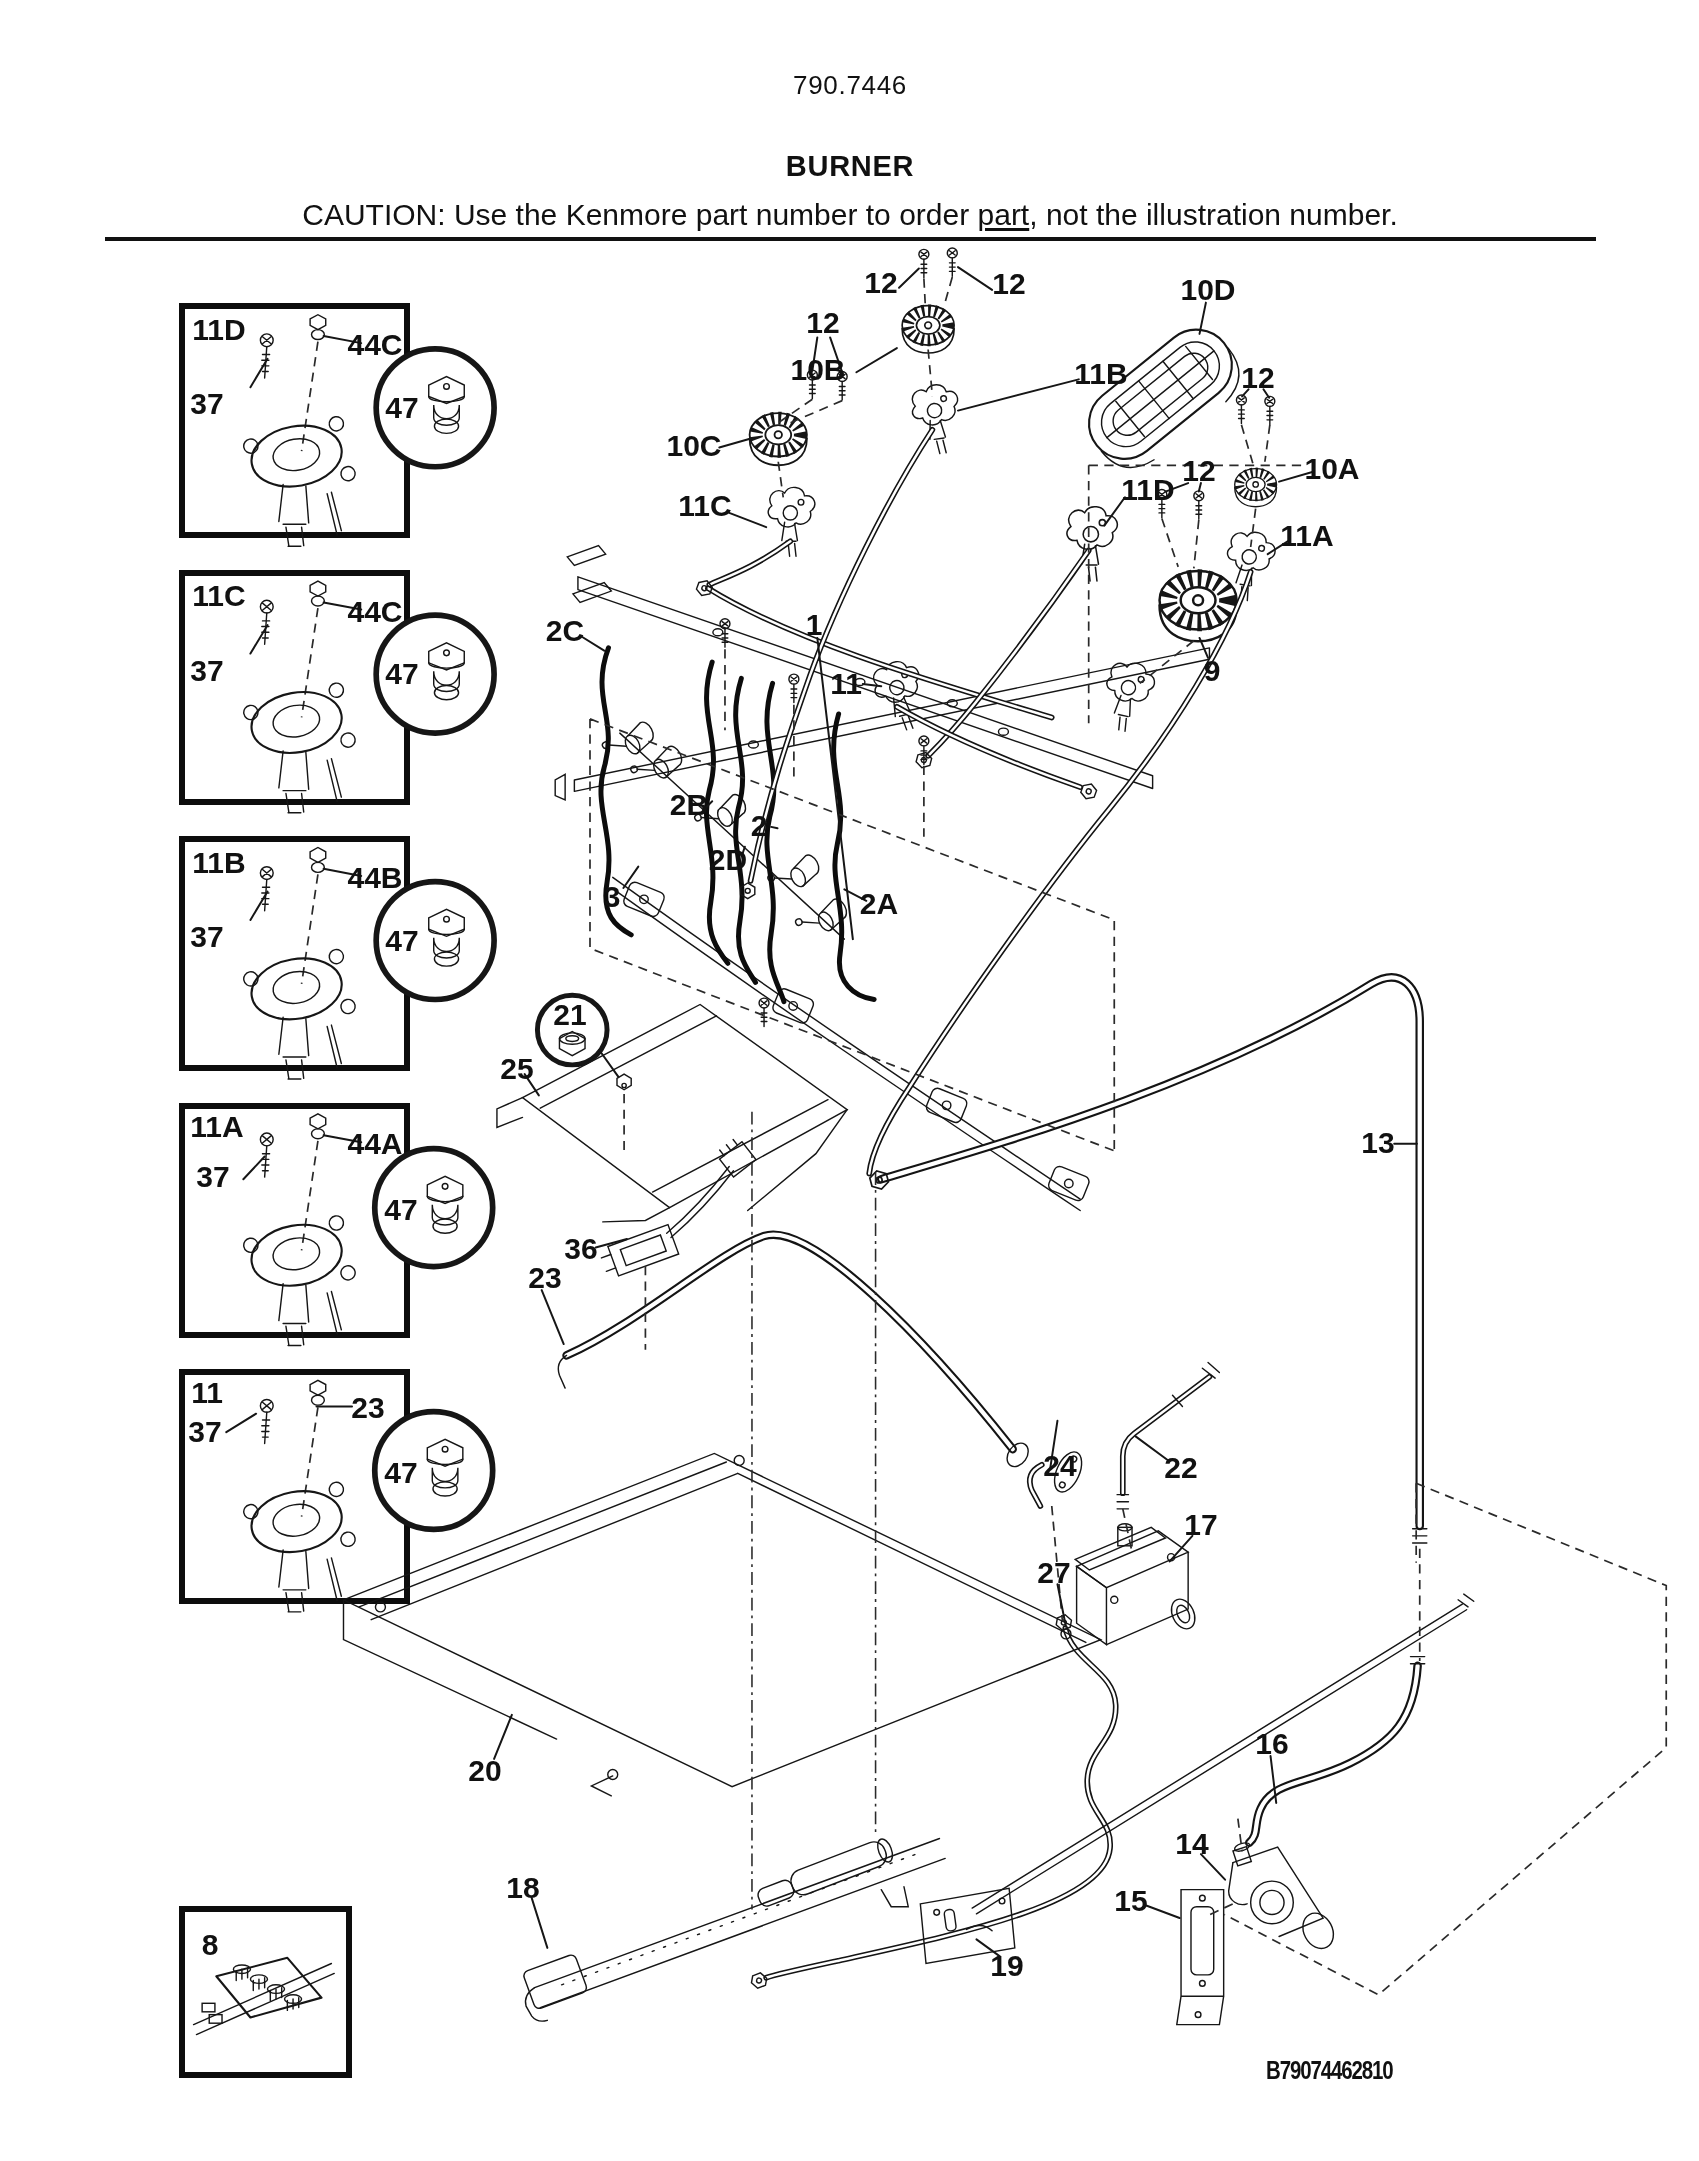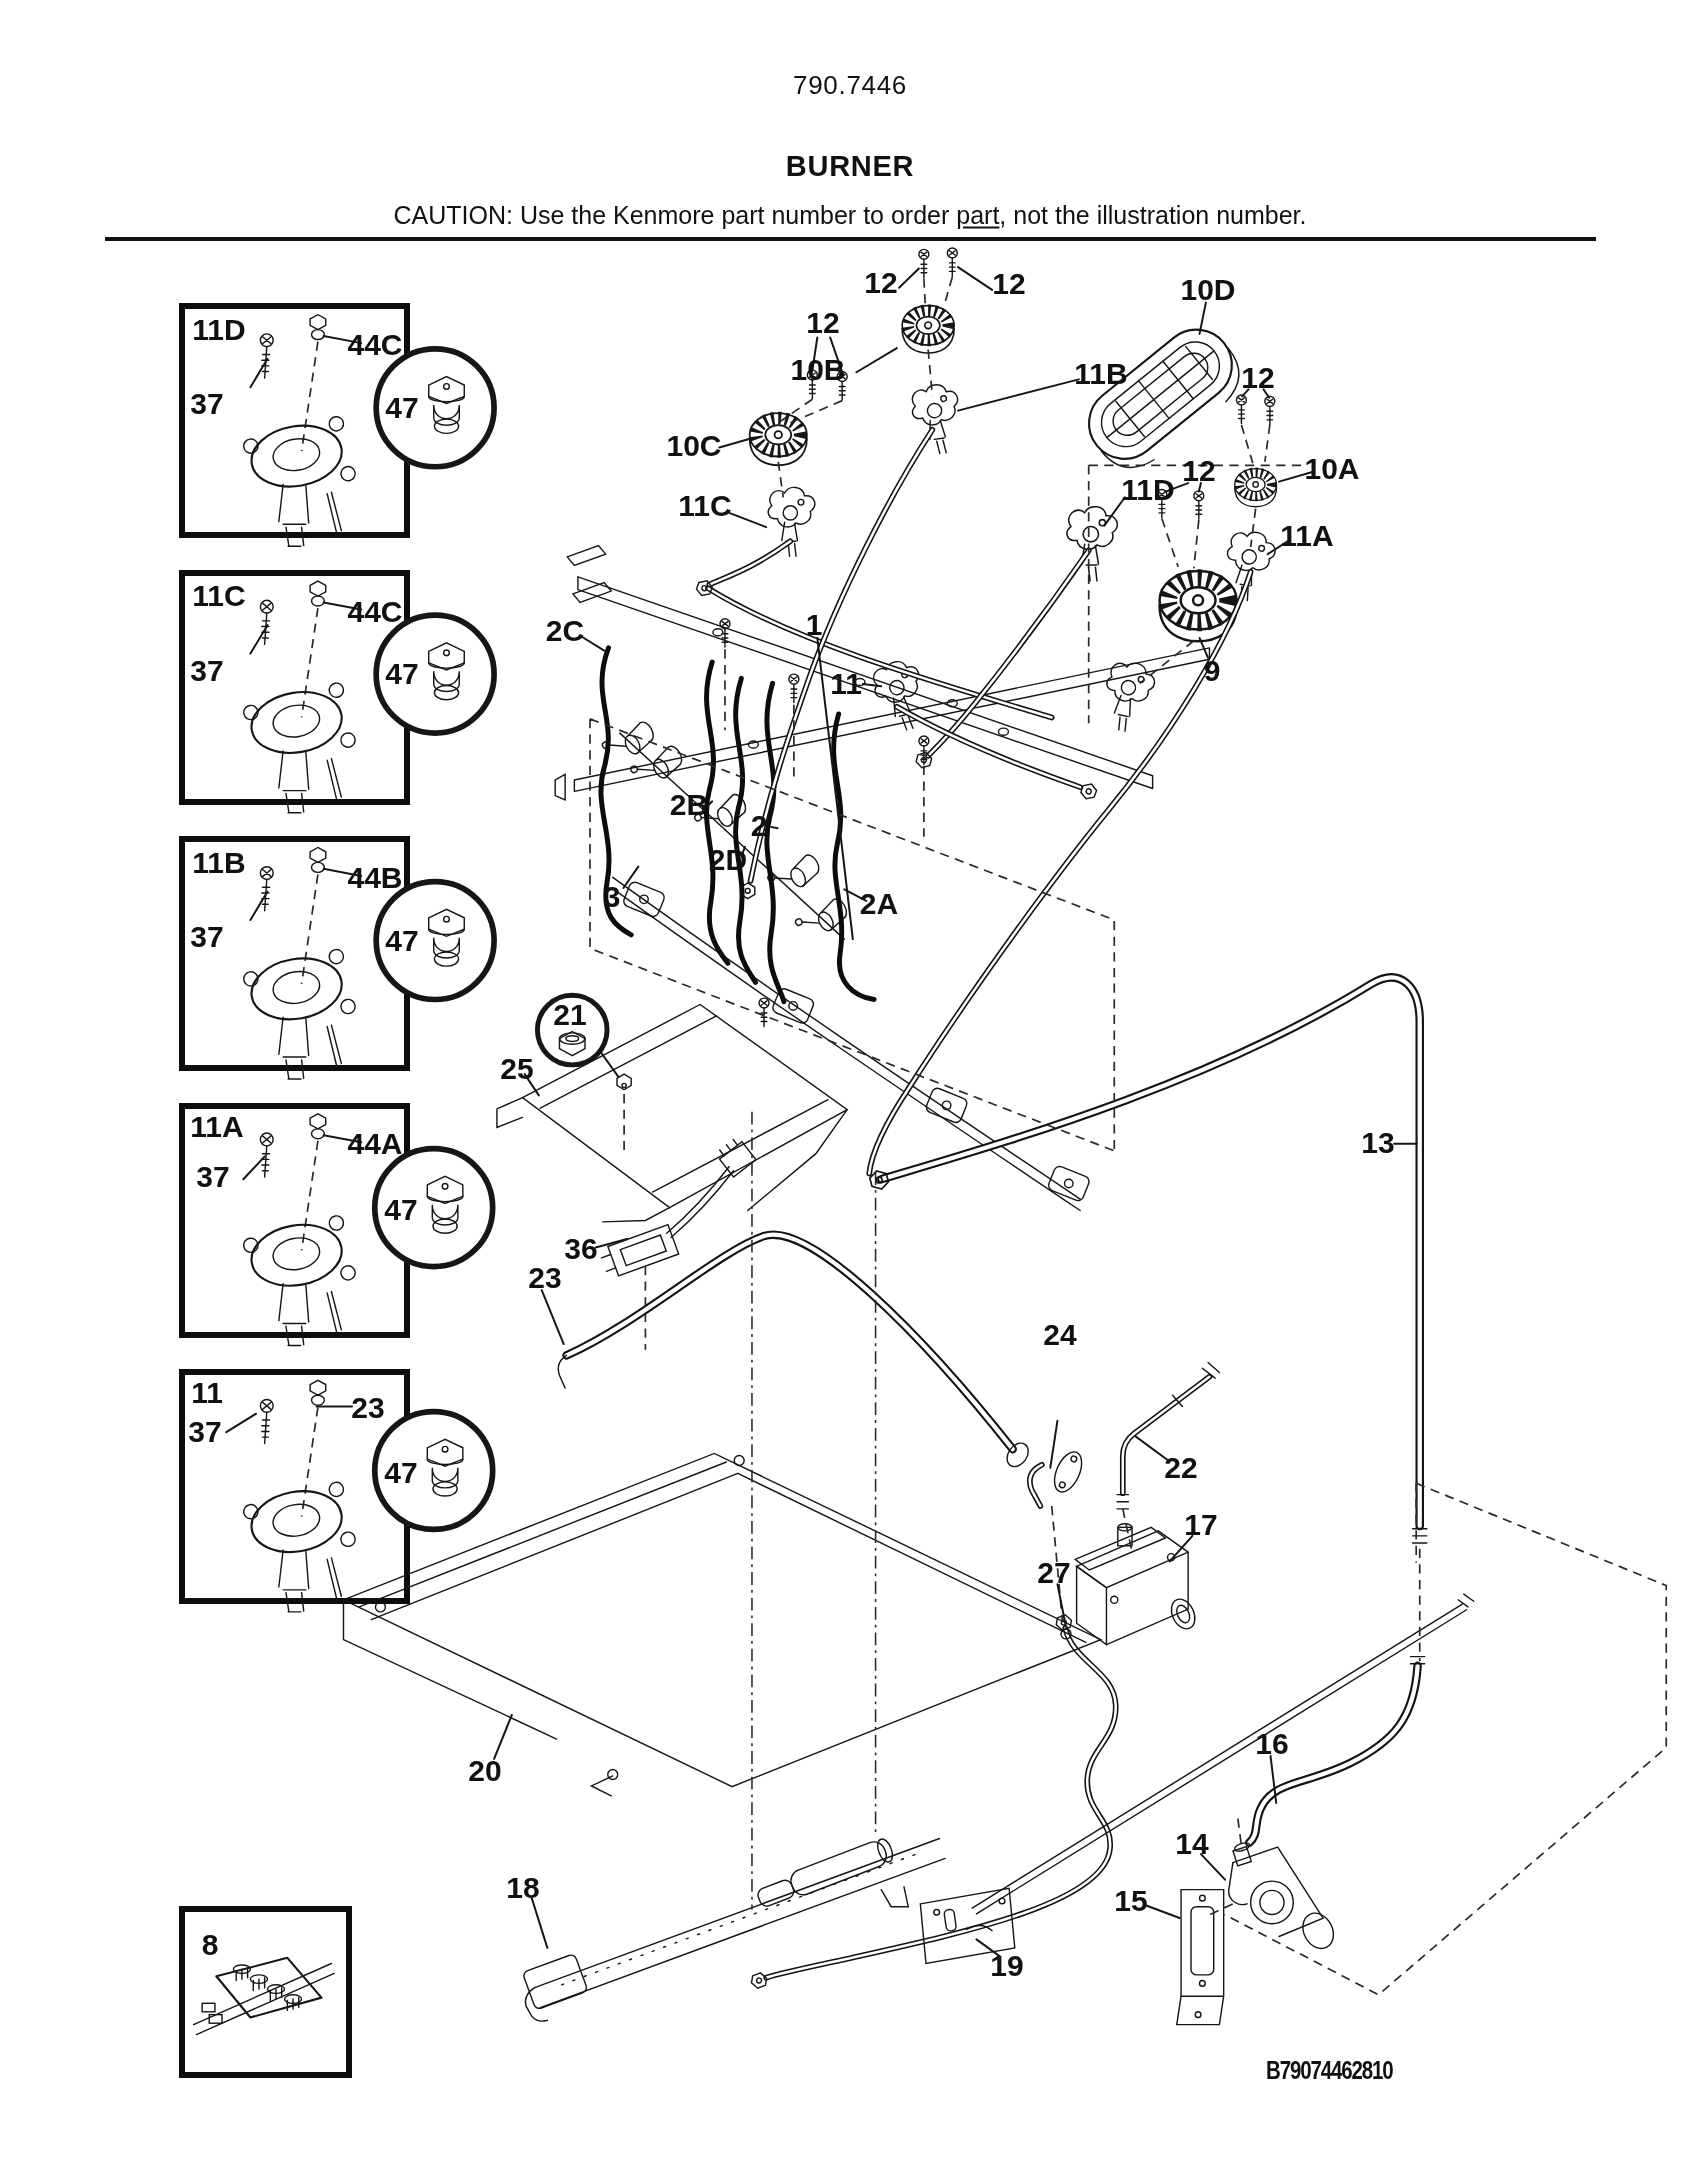--- a/index.html
+++ b/index.html
@@ -3,21 +3,21 @@
 <meta charset="utf-8">
 <style>
   html,body{margin:0;padding:0;background:#e8e8e8;}
   .page{
     position:relative;width:1700px;height:2161px;background:#ffffff;
     font-family:"Liberation Sans","DejaVu Sans",sans-serif;color:#111;overflow:hidden;
   }
   .hdr{position:absolute;transform:translate(-50%,-50%);white-space:nowrap;}
   .model{font-size:26px;letter-spacing:0.7px;}
   .title{font-size:29px;font-weight:bold;letter-spacing:0.7px;}
-  .caution{font-size:25px;}
+  .caution{font-size:30px;}
   .caution u{text-underline-offset:2.8px;}
   .rule{position:absolute;left:105px;top:237px;width:1491px;height:3.6px;background:#111;}
   .inset{position:absolute;border:6.4px solid #0d0d0d;background:#fff;}
   .il,.co{position:absolute;transform:translate(-50%,-50%);font-weight:bold;font-size:30px;white-space:nowrap;z-index:30;}
   .code{position:absolute;font-weight:bold;font-size:25.6px;letter-spacing:-1.4px;transform:scaleX(.8);transform-origin:left center;z-index:30;}
   svg.art{position:absolute;left:0;top:0;z-index:10;}
   .ln{stroke:#161616;fill:none;stroke-width:3;stroke-linecap:round;stroke-linejoin:round;}
   .ln2{stroke:#161616;fill:none;stroke-width:2;stroke-linecap:round;}
   .thk{stroke:#0c0c0c;fill:none;stroke-width:7;stroke-linecap:round;}
   .to{stroke:#141414;fill:none;stroke-width:12;stroke-linecap:round;stroke-linejoin:round;}
@@ -511,21 +511,21 @@
   <div class="co" style="left:689px;top:805px">2B</div>
   <div class="co" style="left:759px;top:826px">2</div>
   <div class="co" style="left:728px;top:860px">2D</div>
   <div class="co" style="left:879px;top:904px">2A</div>
   <div class="co" style="left:612px;top:897px">3</div>
   <div class="co" style="left:570px;top:1015px">21</div>
   <div class="co" style="left:517px;top:1069px">25</div>
   <div class="co" style="left:581px;top:1249px">36</div>
   <div class="co" style="left:545px;top:1278px">23</div>
   <div class="co" style="left:1378px;top:1143px">13</div>
-  <div class="co" style="left:1060px;top:1335px">24</div>
+  <div class="co" style="left:1060px;top:1466px">24</div>
   <div class="co" style="left:1181px;top:1468px">22</div>
   <div class="co" style="left:1201px;top:1525px">17</div>
   <div class="co" style="left:1054px;top:1573px">27</div>
   <div class="co" style="left:1272px;top:1744px">16</div>
   <div class="co" style="left:485px;top:1771px">20</div>
   <div class="co" style="left:1192px;top:1844px">14</div>
   <div class="co" style="left:1131px;top:1901px">15</div>
   <div class="co" style="left:523px;top:1888px">18</div>
   <div class="co" style="left:1007px;top:1966px">19</div>
 

